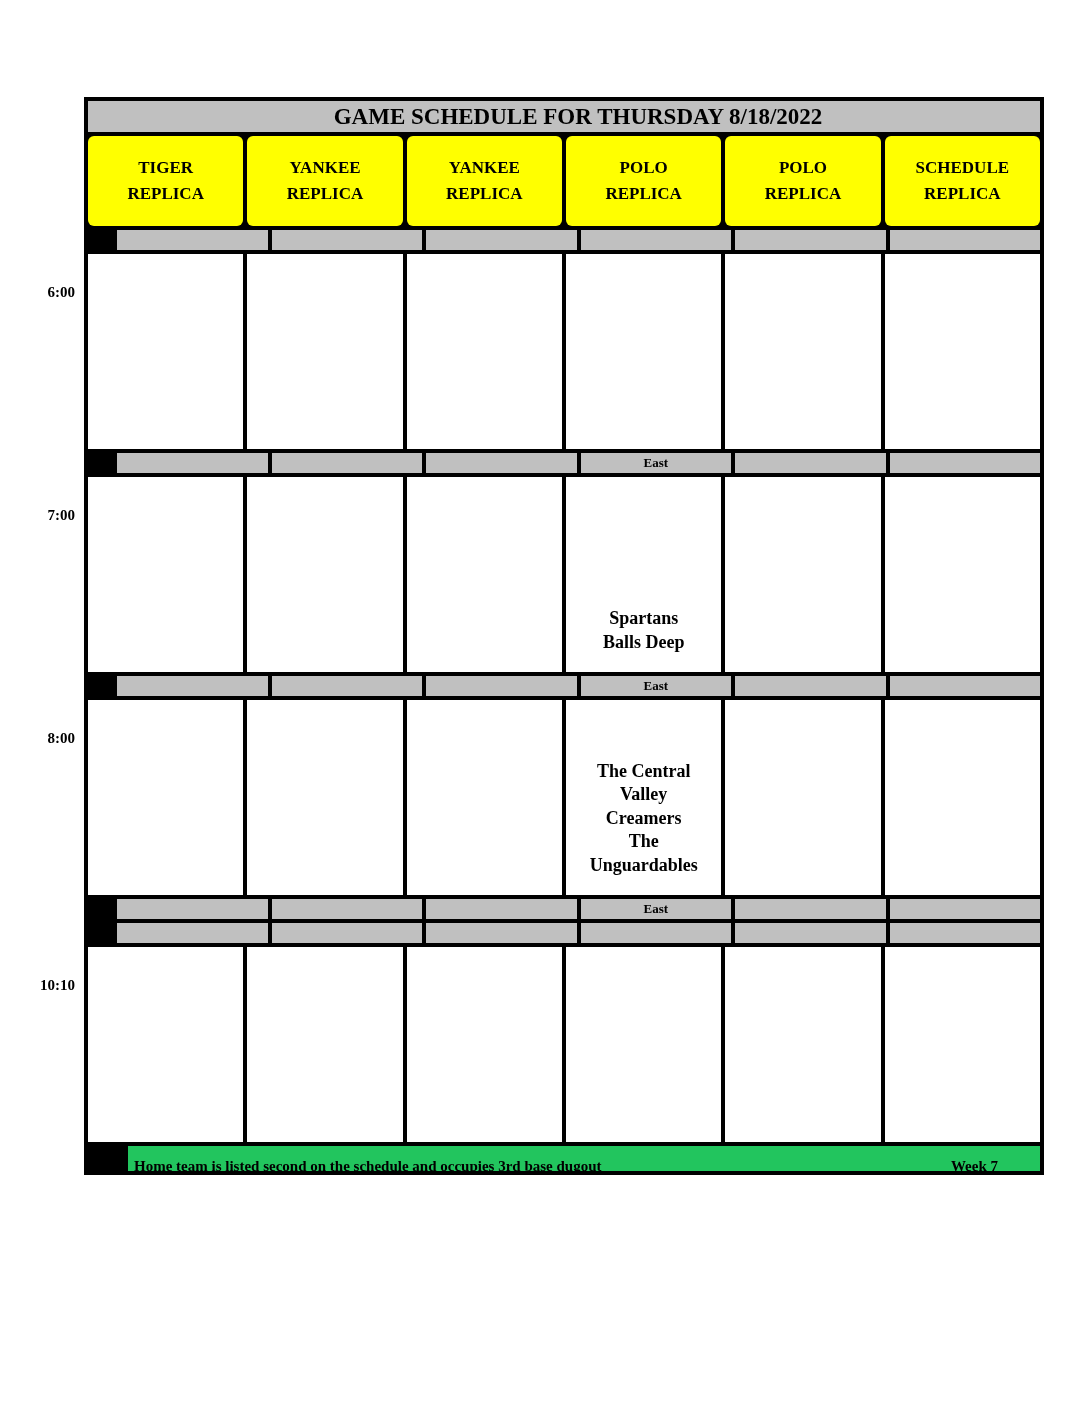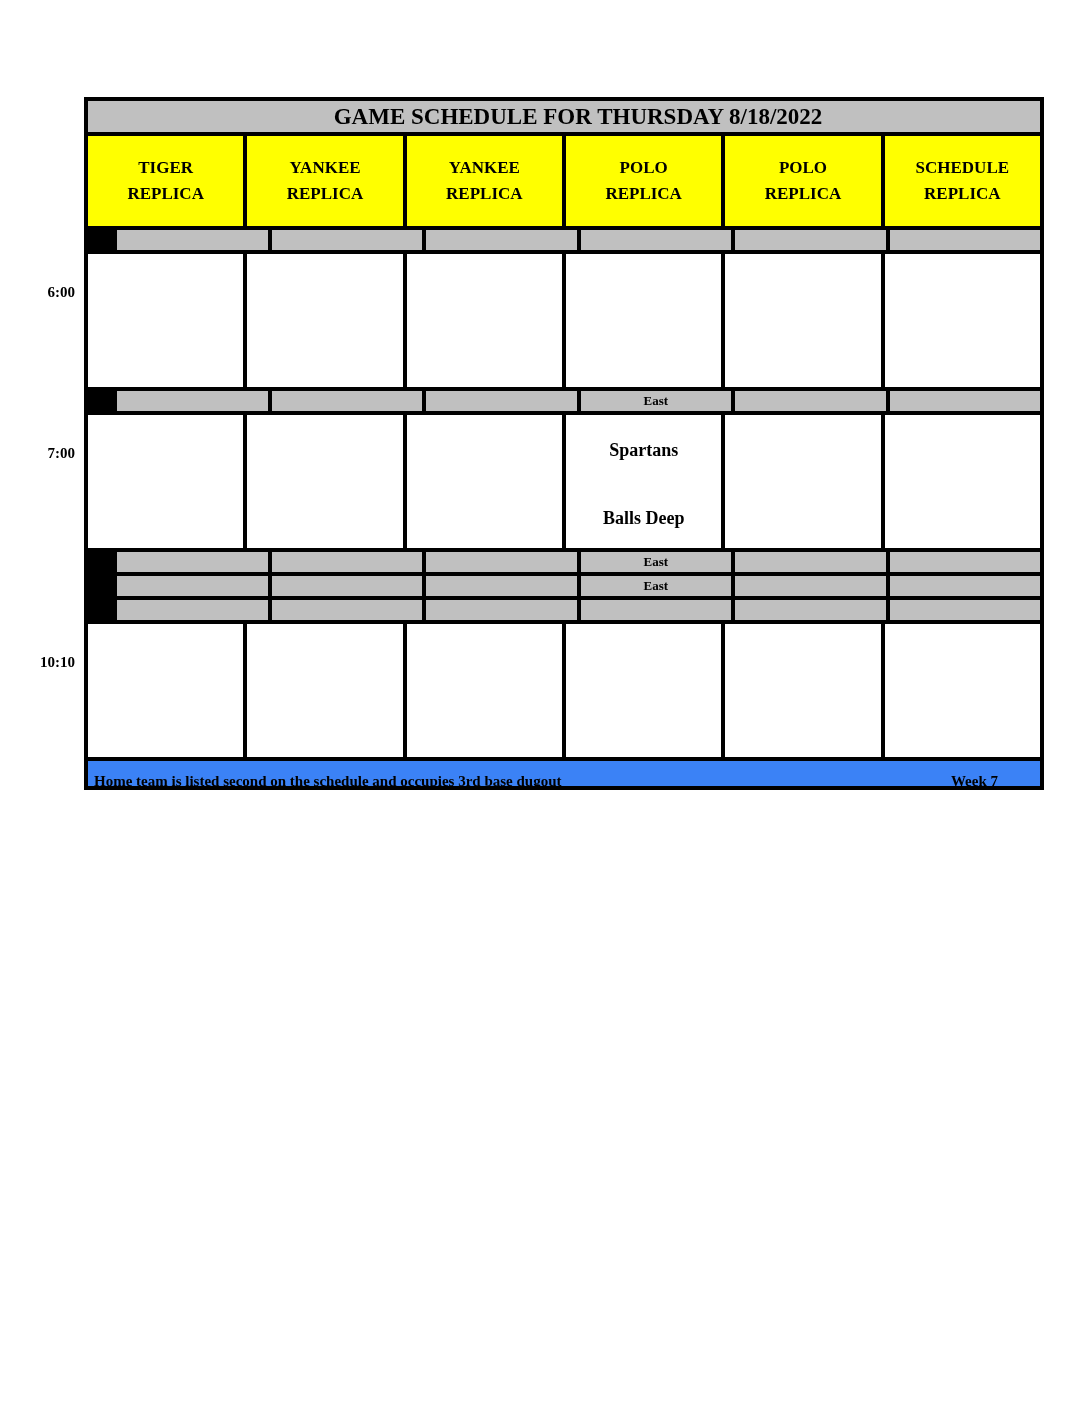--- a/index.html
+++ b/index.html
@@ -45,40 +45,41 @@
   .header-cell {
     background: #ffff00;
     display: flex;
     flex-direction: column;
     align-items: center;
     justify-content: center;
     gap: 6px;
     font-weight: bold;
     font-size: 17px;
     text-align: center;
+    border-radius: 6px;
   }
   .sep-row { height: 20px; margin-left: 29px; }
   .sep-cell {
     background: #c0c0c0;
     display: flex;
     align-items: center;
     justify-content: center;
     font-weight: bold;
     font-size: 13px;
   }
   .game-row {
-    height: 133px;
+    height: 195px;
     position: relative;
   }
   .game-cell {
     background: #ffffff;
     box-sizing: border-box;
     display: flex;
     flex-direction: column;
-    justify-content: space-between;
+    justify-content: flex-end;
     padding: 24px 8px 18px;
     text-align: center;
     font-weight: bold;
     font-size: 18px;
     line-height: 1.3;
   }
   .team {
     max-width: 126px;
     margin: 0 auto;
   }
@@ -88,28 +89,29 @@
     margin-right: 13px;
     top: 30px;
     width: 70px;
     text-align: right;
     font-weight: bold;
     font-size: 15px;
     white-space: nowrap;
   }
   .footer-row {
     display: flex;
-    background: #3b82f6;
+    background: #22c55e;
     height: 25px;
     box-sizing: border-box;
     align-items: center;
     justify-content: space-between;
     padding: 16px 42px 0 6px;
     font-weight: bold;
     font-size: 15px;
+    margin-left: 40px;
   }
 </style>
 </head>
 <body>
 
 <div class="table-wrap">
   <div class="title-row">GAME SCHEDULE FOR THURSDAY 8/18/2022</div>
 
   <div class="row header-row">
       <div class="header-cell">
@@ -211,20 +213,32 @@
       </div>
       <div class="sep-cell">
         <span>East</span>
       </div>
       <div class="sep-cell">
         <span></span>
       </div>
       <div class="sep-cell">
         <span></span>
       </div>
+    </div>
+    <div class="row game-row">
+      <div class="time-label">8:00</div>
+      <div class="game-cell"></div>
+      <div class="game-cell"></div>
+      <div class="game-cell"></div>
+      <div class="game-cell">
+        <div class="team">The Central Valley Creamers</div>
+        <div class="team">The Unguardables</div>
+      </div>
+      <div class="game-cell"></div>
+      <div class="game-cell"></div>
     </div>
     <div class="row sep-row">
       <div class="sep-cell">
         <span></span>
       </div>
       <div class="sep-cell">
         <span></span>
       </div>
       <div class="sep-cell">
         <span></span>

